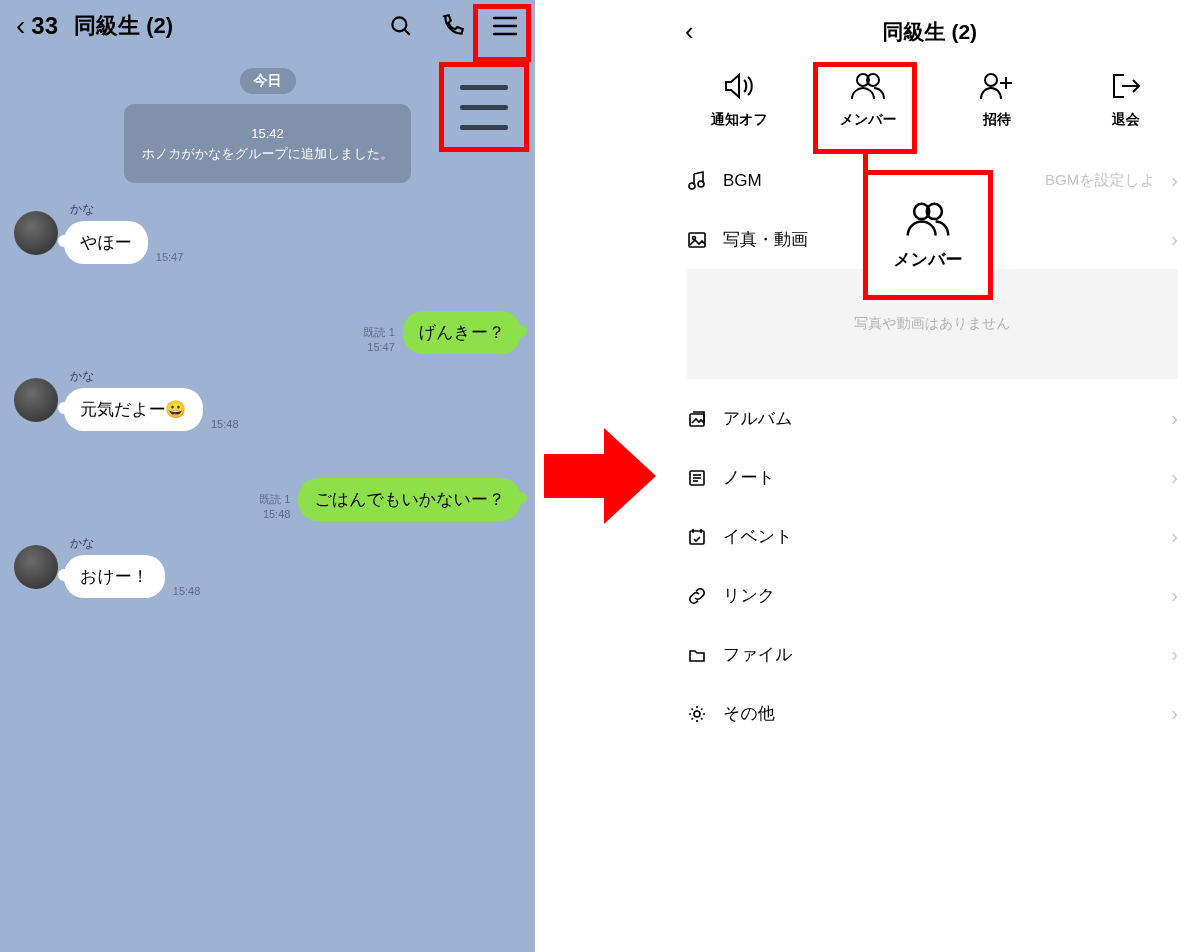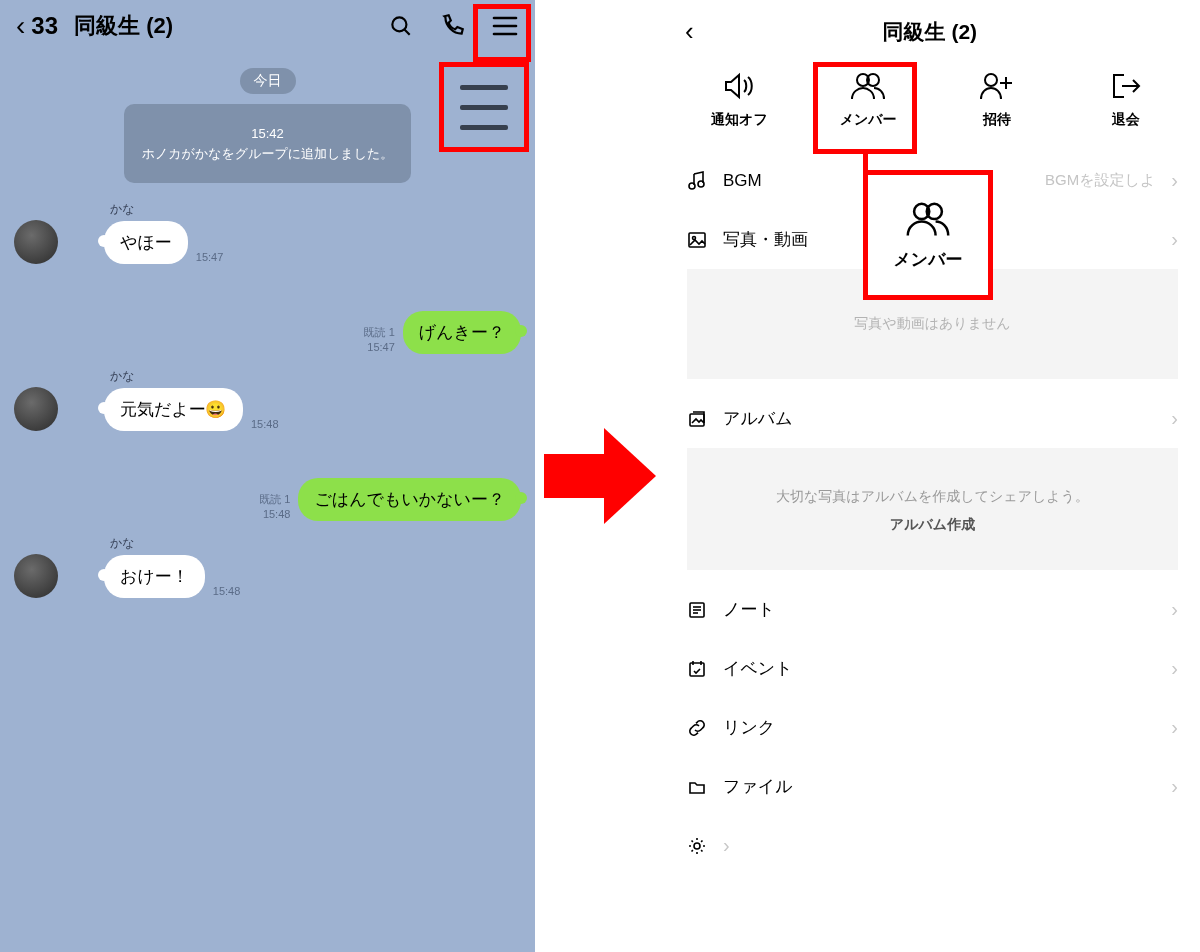--- a/index.html
+++ b/index.html
@@ -23,29 +23,29 @@
     color: #000;
   }
   .back-chevron { font-size: 28px; font-weight: 300; }
   .unread { font-size: 24px; font-weight: 700; margin-left: -4px;}
   .chat-title { font-size: 22px; font-weight: 700; margin-left: 6px;}
   .chat-header .spacer { flex: 1; }
   .hicon { width: 28px; height: 28px; display:flex; align-items:center; justify-content:center;}
   .date-pill {
     background:#7f91ab; color:#fff; font-size:14px;
     padding:4px 14px; border-radius: 14px;
-    margin: 12px auto 10px auto; display:table;
+    margin: 12px auto 10px auto; display:table;font-weight:bold;
   }
   .sys-pill {
     background:#7f91ab; color:#fff; font-size:13px;
     padding:20px 18px; border-radius: 10px;
     margin: 0 auto 18px auto; display:table;
     text-align:center; line-height:1.5;
   }
-  .msg-row { display:flex; align-items:flex-end; padding: 0 14px 14px 14px; gap: 40px; }
+  .msg-row { display:flex; align-items:center; padding: 0 14px 14px 14px; }
   .avatar {
     width:44px; height:44px; border-radius:50%;
     background: radial-gradient(circle at 40% 35%, #6b6b6b, #2a2a2a);
     flex:0 0 44px;
   }
   .msg-col { margin-left:6px; }
   .sender { font-size:12px; color:#374258; margin-bottom:3px; margin-left:6px;}
   .bubble-row { display:flex; align-items:flex-end; gap:8px;}
   .bubble {
     background:#fff; color:#000; font-size:17px;
@@ -280,24 +280,20 @@
 
   <div class="section-row">
     <svg width="20" height="20" viewBox="0 0 20 20" fill="none" stroke="#000" stroke-width="1.6">
         <rect x="3" y="5" width="14" height="12" rx="1"></rect>
         <path d="M6 3h11v11"></path>
         <path d="M5 14l4-4 3 3 2-2 3 3"></path>
       </svg>
     <span class="grow">アルバム</span>
     <span class="chev">›</span>
   </div>
-  <div class="placeholder-box album">
-    <div>大切な写真はアルバムを作成してシェアしよう。</div>
-    <div class="bold">アルバム作成</div>
-  </div>
 
   <div class="section-row">
     <svg width="20" height="20" viewBox="0 0 20 20" fill="none" stroke="#000" stroke-width="1.6">
         <rect x="3" y="3" width="14" height="14" rx="1"></rect>
         <line x1="6" y1="7" x2="14" y2="7"></line>
         <line x1="6" y1="10" x2="14" y2="10"></line>
         <line x1="6" y1="13" x2="11" y2="13"></line>
       </svg>
     <span class="grow">ノート</span>
     <span class="chev">›</span>
@@ -325,20 +321,21 @@
         <path d="M3 6h5l2 2h7v8H3z"></path>
       </svg>
     <span class="grow">ファイル</span>
     <span class="chev">›</span>
   </div>
   <div class="section-row">
     <svg width="20" height="20" viewBox="0 0 20 20" fill="none" stroke="#000" stroke-width="1.6">
         <circle cx="10" cy="10" r="3"></circle>
         <path d="M10 2v2M10 16v2M2 10h2M16 10h2M4.5 4.5l1.4 1.4M14.1 14.1l1.4 1.4M4.5 15.5l1.4-1.4M14.1 5.9l1.4-1.4"></path>
       </svg>
+    <span class="grow">その他</span>
     <span class="chev">›</span>
   </div>
 
   <div class="redbox3"></div>
   <div class="connector" style="top:154px; left:198px; width:5px; height:20px;"></div>
   <div class="redbox4">
     <svg width="48" height="38" viewBox="0 0 38 30" fill="none" stroke="#000" stroke-width="2">
         <circle cx="14" cy="9" r="6"></circle>
         <path d="M3 28c0-7 6-11 11-11s11 4 11 11"></path>
         <circle cx="24" cy="9" r="6"></circle>

